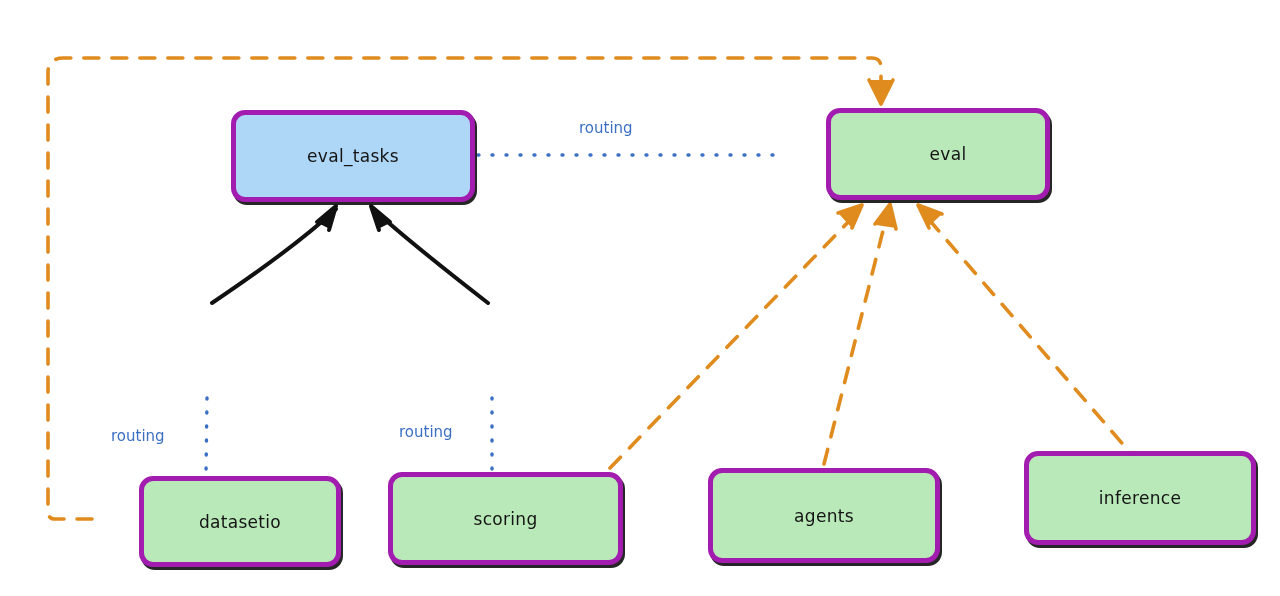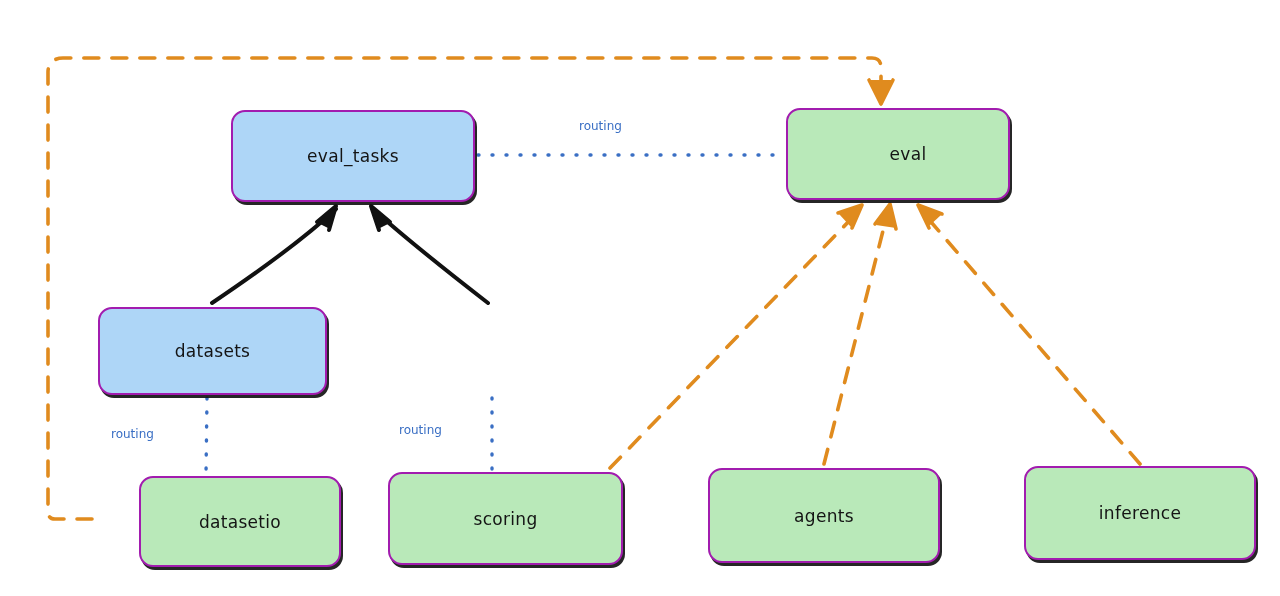--- a/index.html
+++ b/index.html
@@ -20,38 +20,38 @@
   #edges {
     position: absolute;
     left: 0;
     top: 0;
     width: 1280px;
     height: 596px;
   }
   .node {
     position: absolute;
     box-sizing: border-box;
-    border: 2px solid #a21caf;
+    border: 5px solid #a21caf;
     border-radius: 14px;
     display: flex;
     align-items: center;
     justify-content: center;
     font-family: "DejaVu Sans", sans-serif;
     font-size: 17px;
     color: #141414;
     letter-spacing: 0.3px;
     z-index: 4;
     box-shadow: 2px 3px 0 rgba(20,20,20,0.92);
   }
   .node.blue { background: #aed6f7; }
   .node.green { background: #b9e9b9; }
   .edge-label {
     position: absolute;
     font-family: "DejaVu Sans", sans-serif;
-    font-size: 12px;
+    font-size: 15px;
     color: #3a6fc4;
     z-index: 5;
     white-space: nowrap;
   }
 </style>
 </head>
 <body>
 
 <div id="canvas">
 
@@ -105,42 +105,39 @@
       <path d="M 1140 464 L 925 215" fill="none" stroke="#e08b1e" stroke-width="3.6" stroke-linecap="round" stroke-dasharray="15 13"></path>
       <path d="M 918 205 L 942 214 M 918 205 L 929 228" fill="none" stroke="#e08b1e" stroke-width="3.6" stroke-linecap="round"></path>
       <path d="M 917 204 L 941 215 L 928 227 Z" fill="#e08b1e"></path>
     </g>
   </svg>
 
   <div class="node blue" style="left:231px; top:110px; width:244px; height:92px;">
     <span>eval_tasks</span>
   </div>
 
-  <div class="node green" style="left:786px; top:108px; width:224px; height:92px;padding-left:20px;">
+  <div class="node green" style="left:826px; top:108px; width:224px; height:92px;padding-left:20px;">
     <span>eval</span>
   </div>
 
-  <div class="node blue" style="left:98px; top:307px; width:229px; height:88px;">
-    <span>datasets</span>
-  </div>
 
 
   <div class="node green" style="left:95px; top:476px; width:202px; height:91px;margin-left:44px;">
     <span>datasetio</span>
   </div>
 
   <div class="node green" style="left:708px; top:468px; width:232px; height:95px;">
     <span>agents</span>
   </div>
 
   <div class="node green" style="left:388px; top:472px; width:235px; height:93px;">
     <span>scoring</span>
   </div>
 
-  <div class="node green" style="left:1024px; top:466px; width:232px; height:94px;">
+  <div class="node green" style="left:1024px; top:451px; width:232px; height:94px;">
     <span>inference</span>
   </div>
 
   <div class="edge-label" style="left:579px; top:119px;">routing</div>
 
   <div class="edge-label" style="left:111px; top:427px;">routing</div>
 
   <div class="edge-label" style="left:399px; top:423px;">routing</div>
 
 </div>

